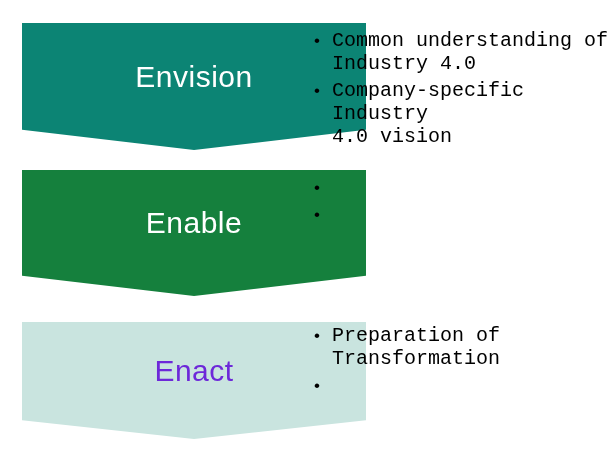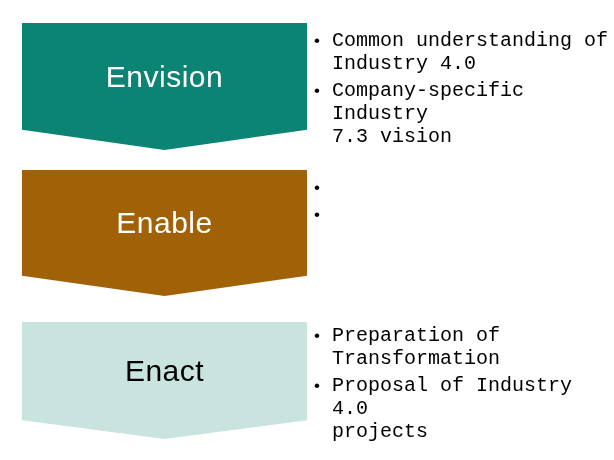--- a/index.html
+++ b/index.html
@@ -21,21 +21,21 @@
     width: 592px;
   }
   .row-0 { top: 23px;  height: 127px; }
   .row-1 { top: 170px; height: 126px; }
   .row-2 { top: 322px; height: 117px; }
 
   .chevron {
     position: absolute;
     left: 0;
     top: 0;
-    width: 285px;
+    width: 344px;
     height: 100%;
     clip-path: polygon(0 0, 100% 0, 100% 84%, 50% 100%, 0 84%);
     display: flex;
     align-items: center;
     justify-content: center;
     padding-bottom: 20px;
     box-sizing: border-box;
   }
   .chevron-label {
     font-size: 30px;
@@ -80,50 +80,48 @@
     </div>
     <ul class="bullets">
       <li class="bullet-item">
         <span class="bullet-marker">•</span>
         <span class="bullet-text">Common understanding of
 Industry 4.0</span>
       </li>
       <li class="bullet-item">
         <span class="bullet-marker">•</span>
         <span class="bullet-text">Company-specific Industry
-7.3 vision</span>
+4.0 vision</span>
       </li>
     </ul>
   </div>
 
   <div class="stage-row row-1">
-    <div class="chevron" style="background-color: #a16207; text-align: center;">
+    <div class="chevron" style="background-color: #15803d; text-align: center;">
       <span class="chevron-label" style="color: rgb(255, 255, 255);">Enable</span>
     </div>
     <ul class="bullets">
       <li class="bullet-item">
         <span class="bullet-marker">•</span>
       </li>
       <li class="bullet-item">
         <span class="bullet-marker">•</span>
       </li>
     </ul>
   </div>
 
   <div class="stage-row row-2">
     <div class="chevron" style="background-color: rgb(201, 228, 223);">
-      <span class="chevron-label" style="color: #000000;">Enact</span>
+      <span class="chevron-label" style="color: #6d28d9;">Enact</span>
     </div>
     <ul class="bullets">
       <li class="bullet-item">
         <span class="bullet-marker">•</span>
         <span class="bullet-text">Preparation of
 Transformation</span>
       </li>
       <li class="bullet-item">
         <span class="bullet-marker">•</span>
-        <span class="bullet-text">Proposal of Industry 4.0
-projects</span>
       </li>
     </ul>
   </div>
 
 </div>
 
 </body></html>

